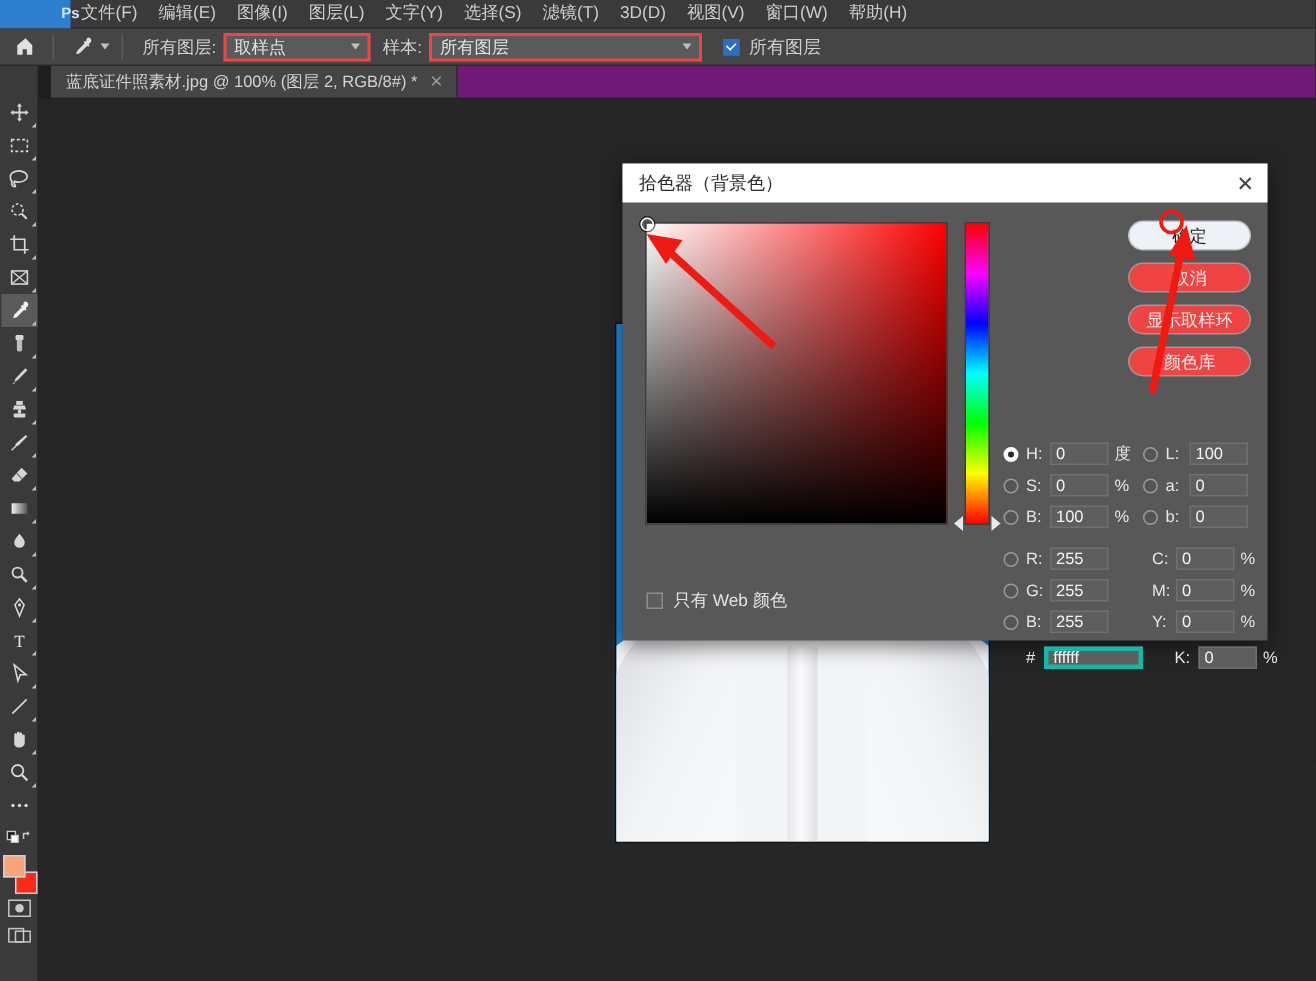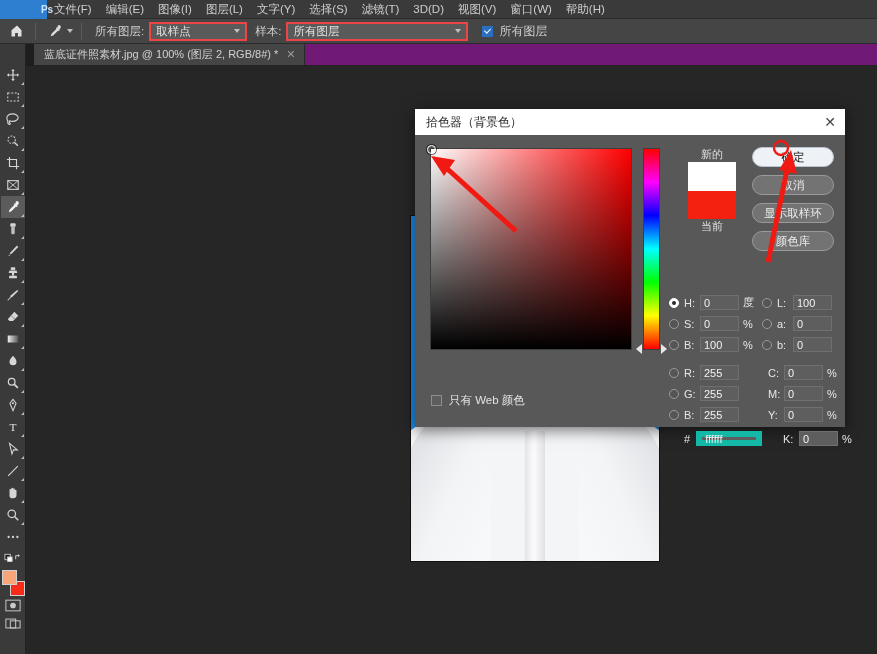--- a/index.html
+++ b/index.html
@@ -278,21 +278,21 @@
   .preview-label{ font-size:11px; color:#e0e0e0; line-height:15px; }
   #swatch-new{ width:48px; height:29px; background:#ffffff; }
   #swatch-current{ width:48px; height:28px; background:#f42010; }
 
   #picker-buttons{
     position:absolute; left:337px; top:12px; width:82px;
     display:flex; flex-direction:column; gap:8px;
   }
   .pbtn{
     height:20px; border-radius:10px; border:1px solid #9a9a9a;
-    background:#737373; color:#ececec; font-size:11.5px;
+    background:#ef4444; color:#ececec; font-size:11.5px;
     display:flex; align-items:center; justify-content:center;
   }
   .pbtn.primary{ background:#eef1f5; color:#1b1b1b; border-color:#b9c3cf; }
 
   #fields{
     position:absolute; left:254px; top:157px; width:172px;
   }
   .frow{ display:flex; align-items:center; height:21px; }
   .radio{
     width:10px;height:10px;border-radius:50%;
@@ -306,21 +306,21 @@
     height:15px; background:#5e5e5e; border:1px solid #6f6f6f;
     color:#f2f2f2; font-size:11px; display:flex; align-items:center;
     padding:0 3px;
   }
   .w-left{ width:39px; }
   .w-right{ width:39px; }
   .unit{ font-size:11px; color:#e6e6e6; margin-left:4px; width:14px;}
   .grp-left{ display:flex; align-items:center; width:93px;}
   .grp-right{ display:flex; align-items:center;}
   #hex-row{ display:flex; align-items:center; height:21px; margin-top:3px;}
-  #hex-input{ width:76px; height:15px; background:#5e5e5e;border:6px solid #14b8a6;
+  #hex-input{ width:76px; height:15px; background:#5e5e5e;border:3px solid #14b8a6;
     color:#f2f2f2;font-size:11px; display:flex;align-items:center;padding:0 3px;}
   .hash{ font-size:11px;color:#e6e6e6;margin-left:15px;margin-right:6px;}
 
   
   #arrows{ position:absolute; left:0; top:0; width:877px; height:654px; pointer-events:none; z-index:90;}
 </style>
 </head>
 <body>
 
 <div id="menubar">
@@ -592,26 +592,20 @@
     <div id="hue-strip">
       <span class="hue-marker" id="hue-marker-l"></span>
       <span class="hue-marker" id="hue-marker-r"></span>
     </div>
 
     <div id="webcolors-row">
       <span class="cbx-empty"></span>
       <span>只有 Web 颜色</span>
     </div>
 
-    <div id="preview-block">
-      <div class="preview-label">新的</div>
-      <div id="swatch-new"></div>
-      <div id="swatch-current"></div>
-      <div class="preview-label">当前</div>
-    </div>
 
     <div id="picker-buttons">
       <div class="pbtn primary">确定</div>
       <div class="pbtn">取消</div>
       <div class="pbtn">显示取样环</div>
       <div class="pbtn">颜色库</div>
     </div>
 
     <div id="fields">
 

